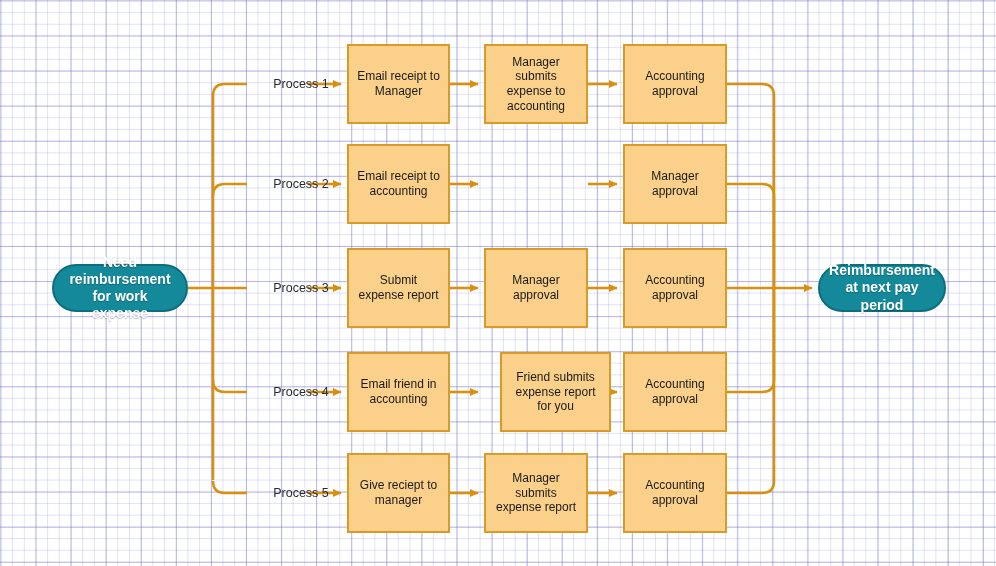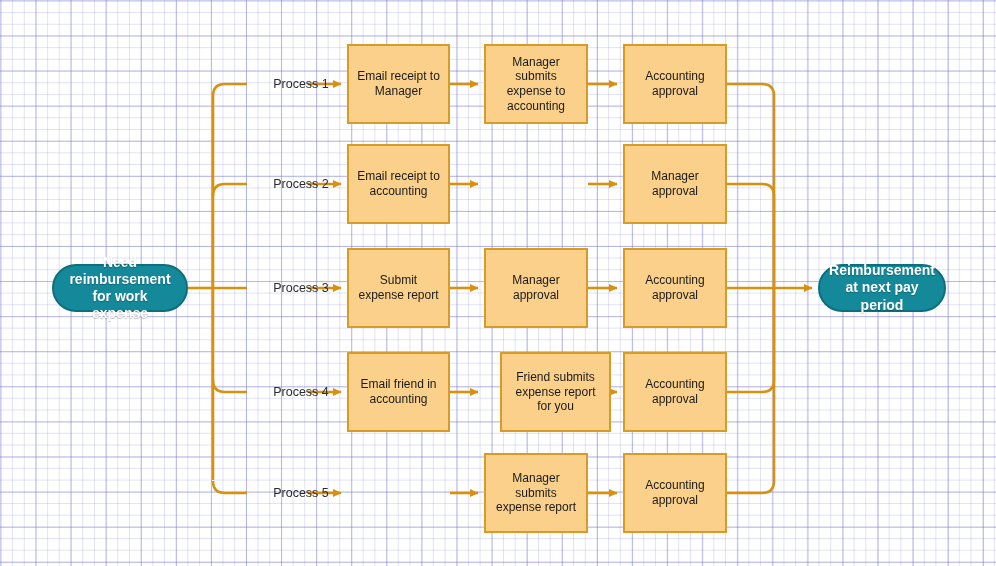--- a/index.html
+++ b/index.html
@@ -151,16 +151,17 @@
   <div class="node process-box" style="left:623px; top:144px; width:104px; height:80px;">Manager approval</div>
 
   <div class="node process-box" style="left:347px; top:248px; width:103px; height:80px;">Submit expense report</div>
   <div class="node process-box" style="left:484px; top:248px; width:104px; height:80px;">Manager approval</div>
   <div class="node process-box" style="left:623px; top:248px; width:104px; height:80px;">Accounting approval</div>
 
   <div class="node process-box" style="left:347px; top:352px; width:103px; height:80px;">Email friend in accounting</div>
   <div class="node process-box" style="left:500px; top:352px; width:111px; height:80px;">Friend submits expense report for you</div>
   <div class="node process-box" style="left:623px; top:352px; width:104px; height:80px;">Accounting approval</div>
 
+  <div class="node process-box" style="left:347px; top:453px; width:103px; height:80px;">Give reciept to manager</div>
   <div class="node process-box" style="left:484px; top:453px; width:104px; height:80px;">Manager submits expense report</div>
   <div class="node process-box" style="left:623px; top:453px; width:104px; height:80px;">Accounting approval</div>
 
 </div>
 
 </body></html>

